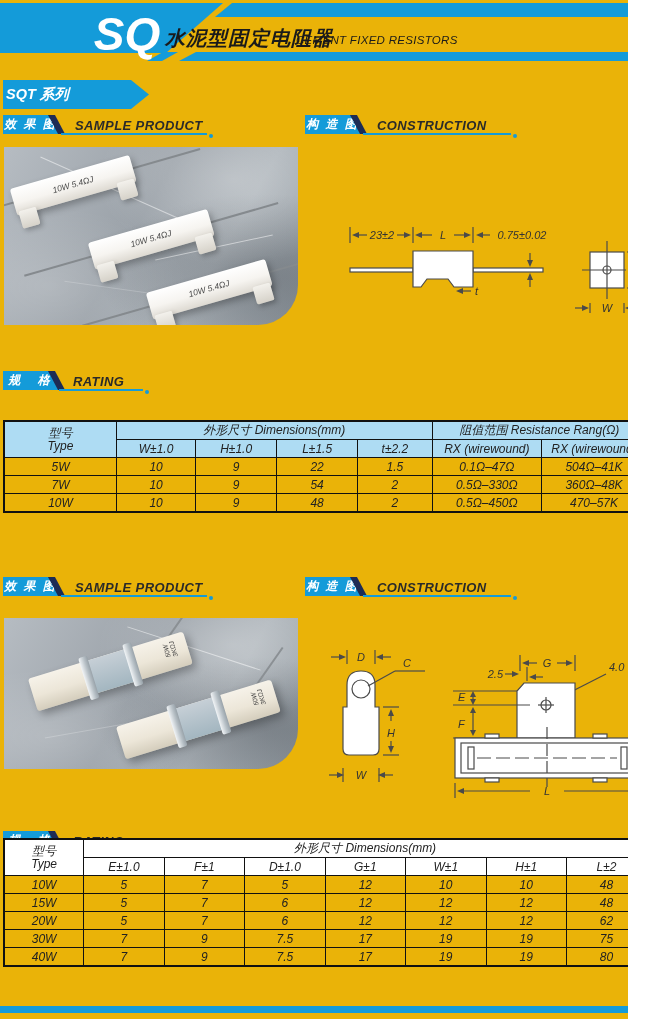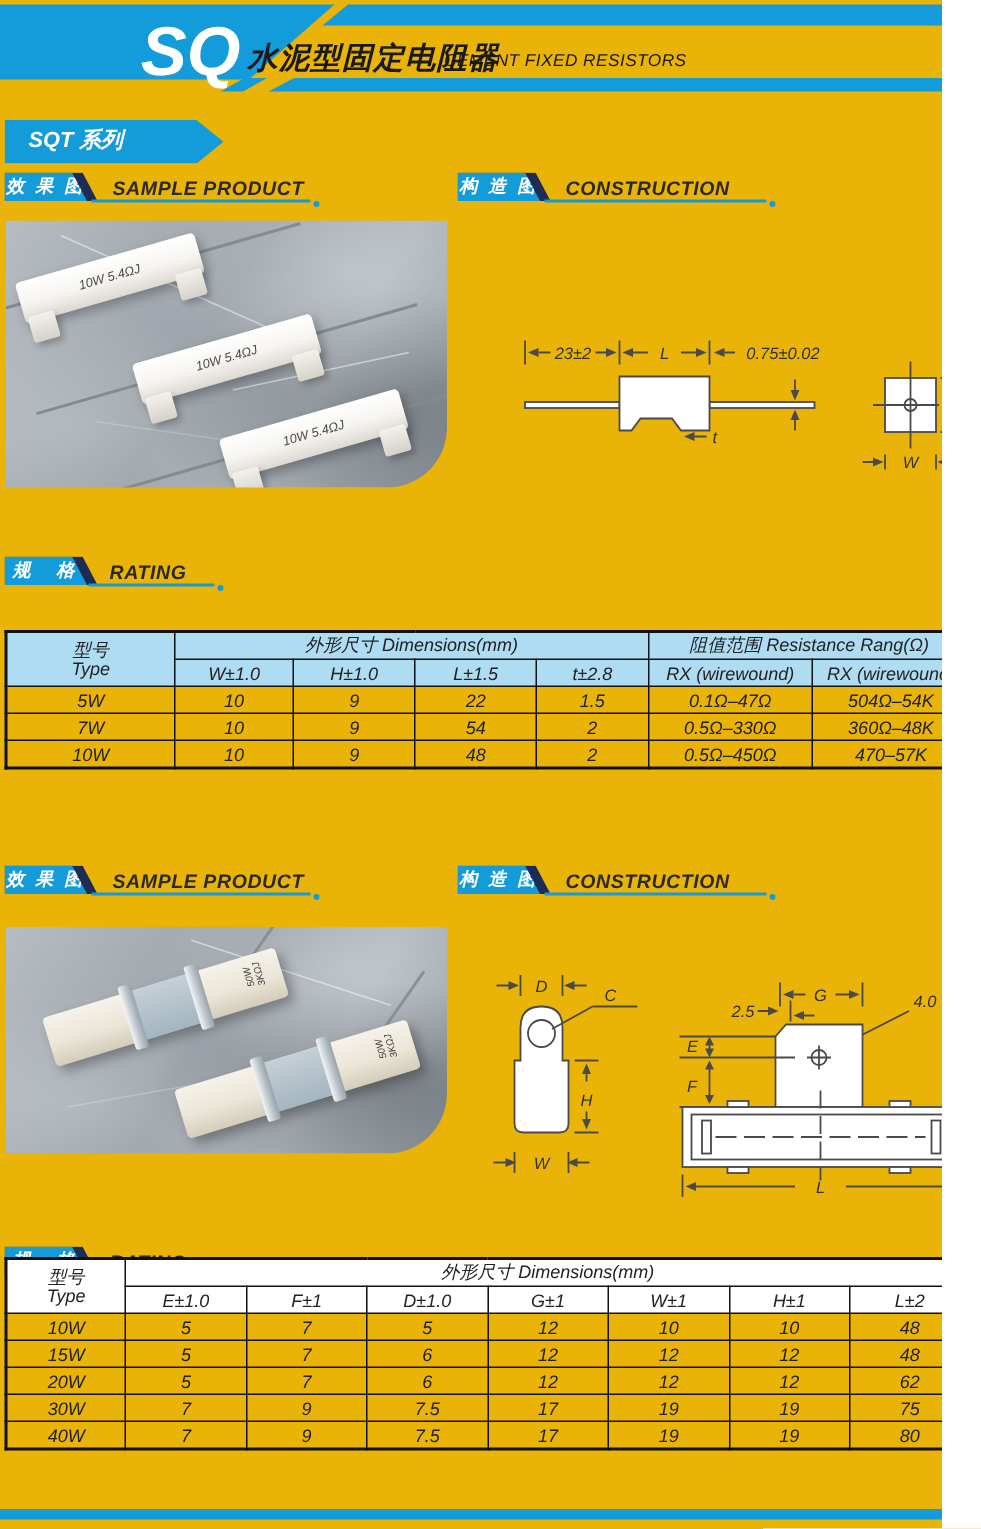--- a/index.html
+++ b/index.html
@@ -4,21 +4,21 @@
 <style>
   html,body{margin:0;padding:0;background:#fff;}
   .page{position:relative;width:628px;height:1019px;background:#eab308;overflow:hidden;
         font-family:"Liberation Sans","DejaVu Sans",sans-serif;color:#222;font-style:italic;}
 
   
   .hdr-svg{position:absolute;left:0;top:0;}
 
   
   .series-badge{position:absolute;left:3px;height:29px;line-height:29px;background:#149bd9;
-      color:#fff;font-size:14.5px;font-weight:bold;padding-left:16px;box-sizing:border-box;}
+      color:#fff;font-size:14.5px;font-weight:bold;padding-left:3px;box-sizing:border-box;}
   .series-sqt{top:80px;width:146px;clip-path:polygon(0 0,128px 0,146px 50%,128px 100%,0 100%);}
   .series-sqhg{top:532px;width:198px;clip-path:polygon(0 0,180px 0,198px 50%,180px 100%,0 100%);}
 
   
   .sec-head{position:absolute;height:24px;}
   .sh-navy{position:absolute;left:0;top:0;height:19px;background:#1d2c55;}
   .sh-blue{position:absolute;left:0;top:0;height:19px;background:#149bd9;color:#fff;
            font-weight:bold;text-align:center;line-height:19px;}
   .sh-3 .sh-navy{width:62px;clip-path:polygon(0 0,52px 0,62px 100%,0 100%);}
   .sh-3 .sh-blue{width:55px;clip-path:polygon(0 0,45px 0,55px 100%,0 100%);font-size:12px;letter-spacing:2px;}
@@ -220,34 +220,34 @@
           <span>型号</span><br>
           <span>Type</span>
         </th>
         <th colspan="4">外形尺寸 Dimensions(mm)</th>
         <th colspan="2">阻值范围 Resistance Rang(Ω)</th>
       </tr>
       <tr>
         <th>W±1.0</th>
         <th>H±1.0</th>
         <th>L±1.5</th>
-        <th>t±2.8</th>
+        <th>t±2.2</th>
         <th>RX (wirewound)</th>
         <th>RX (wirewound)</th>
       </tr>
     </thead>
     <tbody>
         <tr>
           <td>5W</td>
           <td>10</td>
           <td>9</td>
           <td>22</td>
           <td>1.5</td>
           <td>0.1Ω–47Ω</td>
-          <td>504Ω–54K</td>
+          <td>504Ω–41K</td>
         </tr>
         <tr>
           <td>7W</td>
           <td>10</td>
           <td>9</td>
           <td>54</td>
           <td>2</td>
           <td>0.5Ω–330Ω</td>
           <td>360Ω–48K</td>
         </tr>

